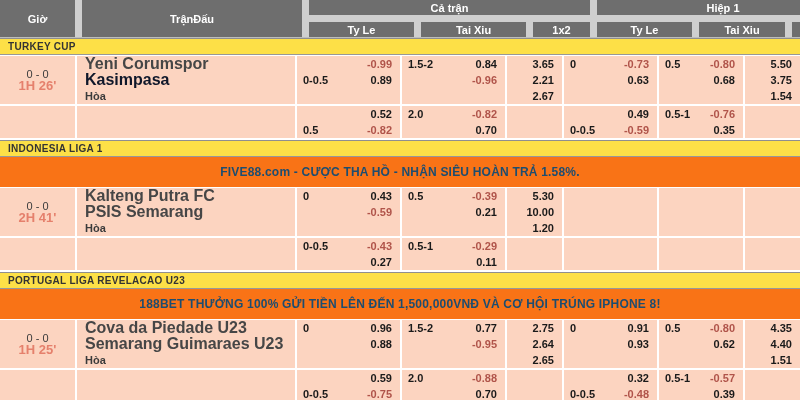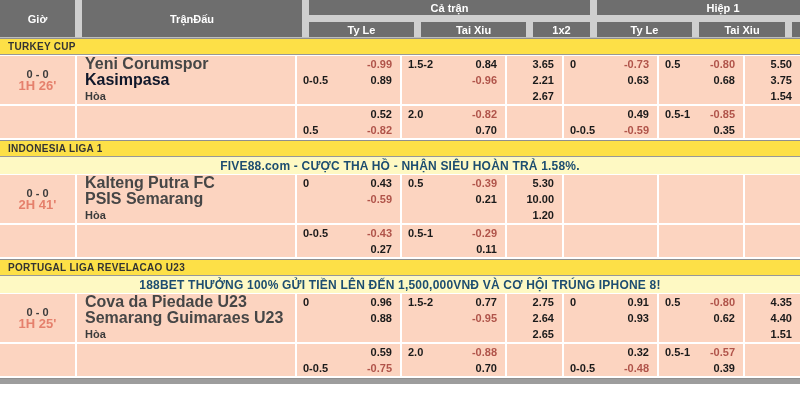--- a/index.html
+++ b/index.html
@@ -30,37 +30,37 @@
   }
   .titlebar span{
     font-size:19px;font-weight:bold;color:#a8483c;letter-spacing:1px;line-height:21px;
   }
   
   .section-bar{
     height:15px;background:#fde047;border-top:1px solid #8f8f8f;border-bottom:1px solid #989898;
     display:flex;align-items:center;padding-left:8px;
   }
   .section-bar span{font-size:10px;font-weight:bold;color:#333;letter-spacing:.3px;}
-  .promo-row{height:17px;background:#fef9c3;display:flex;align-items:center;justify-content:center;}
+  .promo-row{height:30px;background:#f97316;display:flex;align-items:center;justify-content:center;}
   .promo-text{font-size:12px;font-weight:bold;color:#1d4d70;letter-spacing:.2px;}
   .block{
     display:grid;
     grid-template-columns:75px 220px 105px 105px 57px 95px 86px 57px;
     margin-top:1px;
   }
   .block1{grid-template-rows:repeat(3,16px);}
   .block2{grid-template-rows:repeat(2,16px);margin-top:2px;margin-bottom:2px;}
   .cell{background:#fcd4c0;border-left:2px solid #fff;overflow:hidden;}
   .block .cell:first-child{border-left:none;}
   .timecell{
     grid-column:1;display:flex;flex-direction:column;align-items:center;justify-content:center;
   }
   .block1 .timecell{grid-row:1/span 3;}
   .block2 .timecell{grid-row:1/span 2;}
-  .score{font-size:11px;font-weight:bold;color:#3c3c3c;line-height:12px;}
+  .score{font-size:11px;font-weight:normal;color:#3c3c3c;line-height:12px;}
   .clock{font-size:13px;font-weight:bold;color:#e5806c;line-height:12px;}
   .team{
     grid-column:2;display:flex;align-items:center;padding-left:8px;
     font-size:16px;font-weight:bold;color:#464646;white-space:nowrap;
   }
   .team.hot{color:#0f172a;}
   .team.draw{font-size:11px;color:#3b3b3b;}
   .odds{
     display:flex;align-items:center;justify-content:space-between;
     padding:0 8px 0 6px;font-size:11px;font-weight:bold;
@@ -182,21 +182,21 @@
         </div>
         <div class="cell odds x2">
           <span class="val"></span>
         </div>
         <div class="cell odds">
           <span class="hdp"></span>
           <span class="val">0.49</span>
         </div>
         <div class="cell odds">
           <span class="hdp">0.5-1</span>
-          <span class="val neg">-0.85</span>
+          <span class="val neg">-0.76</span>
         </div>
         <div class="cell odds x2">
           <span class="val"></span>
         </div>
         <div class="cell team"></div>
         <div class="cell odds">
           <span class="hdp">0.5</span>
           <span class="val neg">-0.82</span>
         </div>
         <div class="cell odds">

